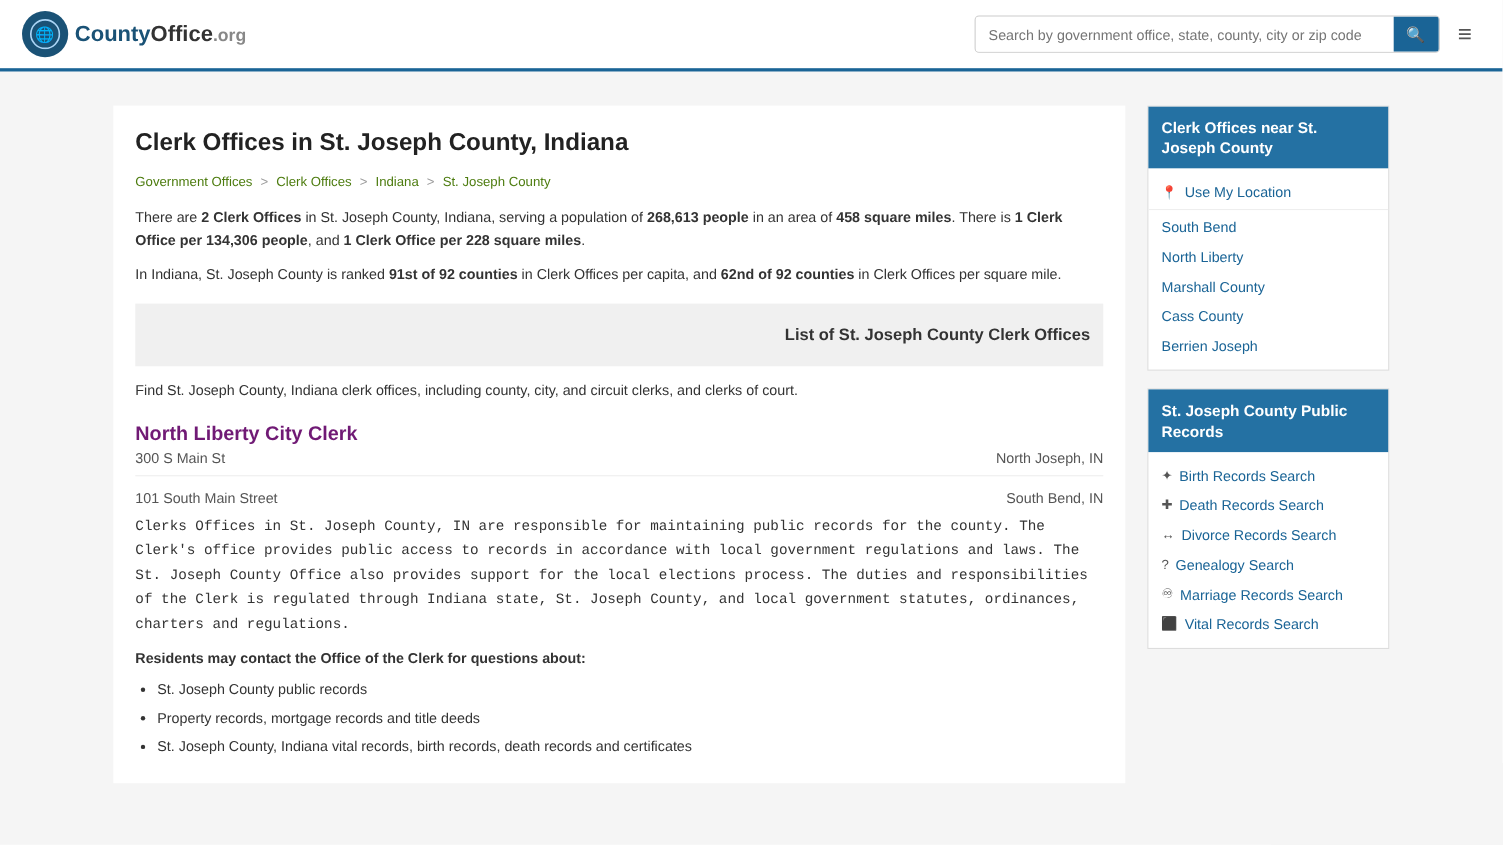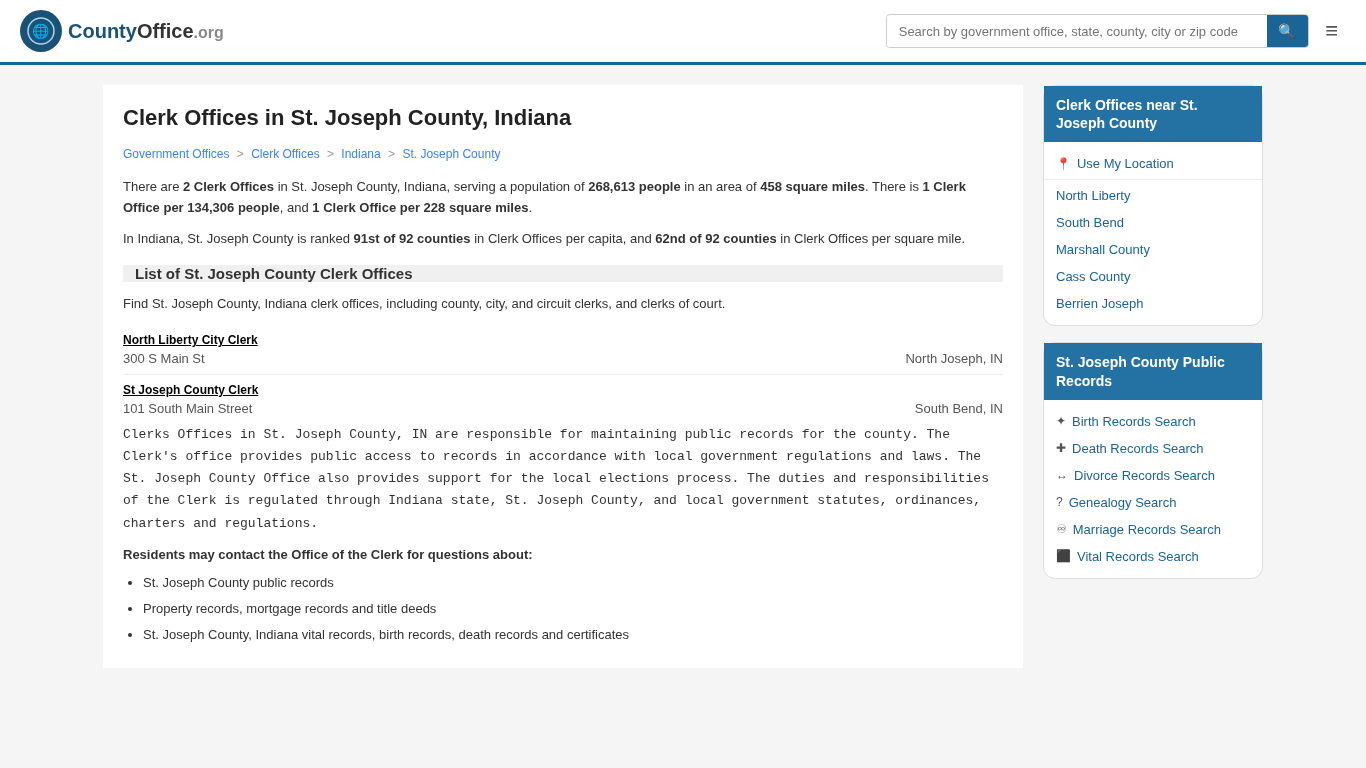--- a/index.html
+++ b/index.html
@@ -60,71 +60,72 @@
     #menu-icon {
       font-size: 22px;
       cursor: pointer;
       color: #555;
       padding: 4px 8px;
     }
 
     
     #main-wrapper {
       max-width: 1200px;
-      margin: 0 auto;
+      margin: 11px auto;
       padding: 20px 20px;
       display: flex;
       gap: 20px;
     }
     #content { flex: 1; background: #fff; padding: 20px; }
     #sidebar { width: 220px; flex-shrink: 0; }
 
     
     h1.page-title { font-size: 22px; font-weight: bold; margin-bottom: 16px; color: #222; }
 
     .breadcrumb { font-size: 12px; color: #666; margin-bottom: 16px; }
-    .breadcrumb a { color: #3b82f6; text-decoration: none; }
+    .breadcrumb a { color: #4d7c0f; text-decoration: none; }
     .breadcrumb span { color: #999; margin: 0 4px; }
 
     .info-text { font-size: 13px; line-height: 1.6; color: #333; margin-bottom: 10px; }
     .info-text strong { font-weight: bold; }
 
     .section-header {
       background: #f0f0f0;
-      padding: 0 12px;
+      padding: 20px 12px;
       font-size: 15px;
       font-weight: bold;
       margin: 16px 0 12px 0;
       border-left: none;
+      text-align: right;
     }
 
     .clerk-item { padding: 8px 0; border-bottom: 1px solid #eee; }
     .clerk-item:last-child { border-bottom: none; }
-    .clerk-name { font-size: 12px; font-weight: bold; color: #000000; text-decoration: underline; cursor: pointer; }
+    .clerk-name { font-size: 18px; font-weight: bold; color: #701a75; cursor: pointer; }
     .clerk-details { display: flex; justify-content: space-between; margin-top: 4px; font-size: 13px; color: #555; }
 
     .about-header {
       background: #f0f0f0;
       padding: 8px 12px;
       font-size: 15px;
       font-weight: bold;
       margin: 20px 0 12px 0;
     }
 
     .about-text { font-size: 13px; line-height: 1.7; color: #333; margin-bottom: 12px; font-family: Liberation Mono, monospace; }
     .residents-heading { font-size: 13px; font-weight: bold; margin-bottom: 8px; }
     .bullet-list { padding-left: 20px; font-size: 13px; line-height: 2; color: #333; }
     .bullet-list li { list-style: disc; }
 
     
     .sidebar-card {
       background: #fff;
       border: 1px solid #ddd;
       margin-bottom: 16px;
-      border-radius: 12px;
+      border-radius: 0;
     }
     .sidebar-card-header {
       background: #2471a3;
       color: #fff;
       font-size: 14px;
       font-weight: bold;
       padding: 10px 12px;
       line-height: 1.3;
     }
     .sidebar-card-body { padding: 8px 0; }
@@ -199,21 +200,20 @@
 
       <div class="clerk-item">
         <div class="clerk-name">North Liberty City Clerk</div>
         <div class="clerk-details">
           <span>300 S Main St</span>
           <span>North Joseph, IN</span>
         </div>
       </div>
 
       <div class="clerk-item">
-        <div class="clerk-name">St Joseph County Clerk</div>
         <div class="clerk-details">
           <span>101 South Main Street</span>
           <span>South Bend, IN</span>
         </div>
       </div>
 
     </div>
 
     <p class="about-text">Clerks Offices in St. Joseph County, IN are responsible for maintaining public records for the county. The Clerk's office provides public access to records in accordance with local government regulations and laws. The St. Joseph County Office also provides support for the local elections process. The duties and responsibilities of the Clerk is regulated through Indiana state, St. Joseph County, and local government statutes, ordinances, charters and regulations.</p>
     <p class="residents-heading">Residents may contact the Office of the Clerk for questions about:</p>
@@ -229,24 +229,24 @@
 
     <div class="sidebar-card">
       <div class="sidebar-card-header">Clerk Offices near St. Joseph County</div>
       <div class="sidebar-card-body">
         <div class="sidebar-item">
           <span class="sidebar-icon loc-icon">📍</span>
           <span class="use-location">Use My Location</span>
         </div>
         <hr class="sidebar-divider">
         <div class="sidebar-item">
+          <a href="#">South Bend</a>
+        </div>
+        <div class="sidebar-item">
           <a href="#">North Liberty</a>
-        </div>
-        <div class="sidebar-item">
-          <a href="#">South Bend</a>
         </div>
         <div class="sidebar-item">
           <a href="#">Marshall County</a>
         </div>
         <div class="sidebar-item">
           <a href="#">Cass County</a>
         </div>
         <div class="sidebar-item">
           <a href="#">Berrien Joseph</a>
         </div>

